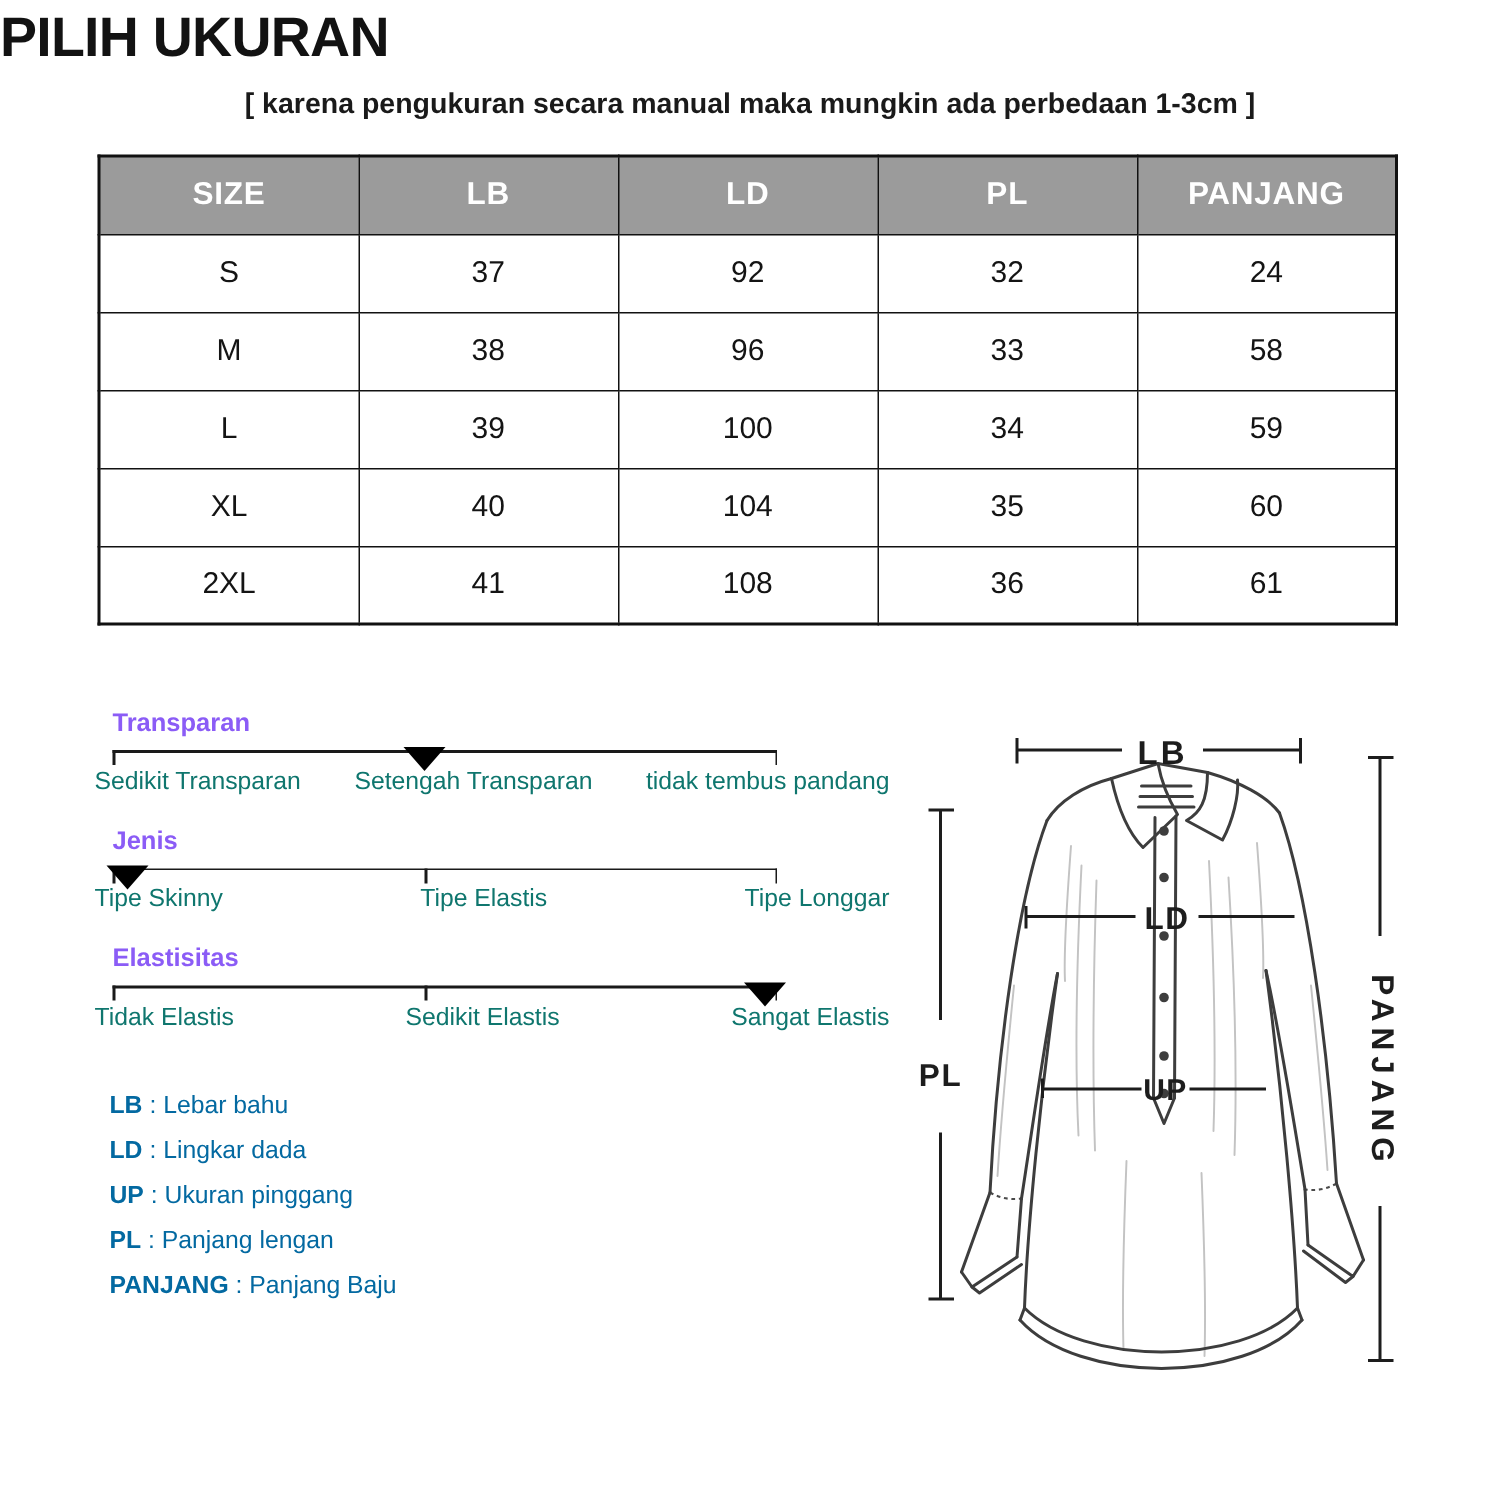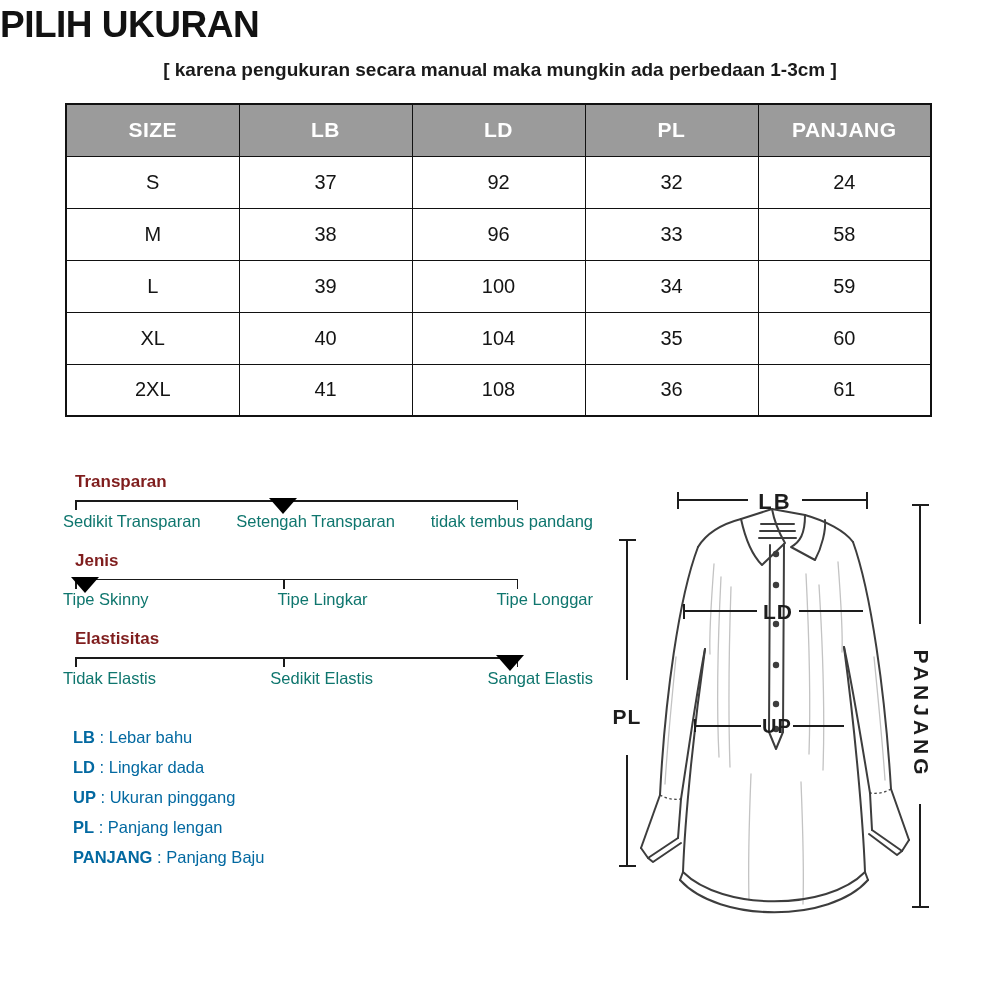--- a/index.html
+++ b/index.html
@@ -20,21 +20,21 @@
   .size-table th { background:var(--header-bg,#9b9b9b); color:var(--header-text,#fff);
                    font-size:21px; font-weight:bold; letter-spacing:0.5px;
                    height:52px; border:1.5px solid var(--border,#111); }
   .size-table td { height:52px; text-align:center; vertical-align:middle;
                    font-size:20px; color:#141414; background:#fff;
                    border:1.5px solid var(--border,#111); }
 
   
   .scales { position:absolute; left:63px; top:472px; width:530px; }
   .scale { margin-bottom:20px; }
-  .scale-title { font-weight:bold; font-size:17px; color:#7f1d1d;
+  .scale-title { font-weight:bold; font-size:17px; color:#8b5cf6;
                  margin-left:12px; margin-bottom:8px; }
   .scale-track { position:relative; margin-left:12px; width:443px; height:1.5px;
                  background:#1a1a1a; }
   .tick { position:absolute; top:0; width:1.5px; height:10px; background:#1a1a1a; }
   .tick.t0 { left:0; } .tick.t1 { left:47%; } .tick.t2 { right:0; }
   .marker { position:absolute; top:-2px; width:0; height:0;
             border-left:14px solid transparent; border-right:14px solid transparent;
             border-top:16px solid #000; }
   .marker.pos-0 { left:-4px; }
   .marker.pos-1 { left:47%; transform:translateX(-50%); }
@@ -133,21 +133,21 @@
     <div class="scale">
       <div class="scale-title">Jenis</div>
       <div class="scale-track">
         <span class="tick t0"></span>
         <span class="tick t1"></span>
         <span class="tick t2"></span>
         <span class="marker pos-0"></span>
       </div>
       <div class="scale-labels">
         <span>Tipe Skinny</span>
-        <span>Tipe Lingkar</span>
+        <span>Tipe Elastis</span>
         <span>Tipe Longgar</span>
       </div>
     </div>
 
     <div class="scale">
       <div class="scale-title">Elastisitas</div>
       <div class="scale-track">
         <span class="tick t0"></span>
         <span class="tick t1"></span>
         <span class="tick t2"></span>

